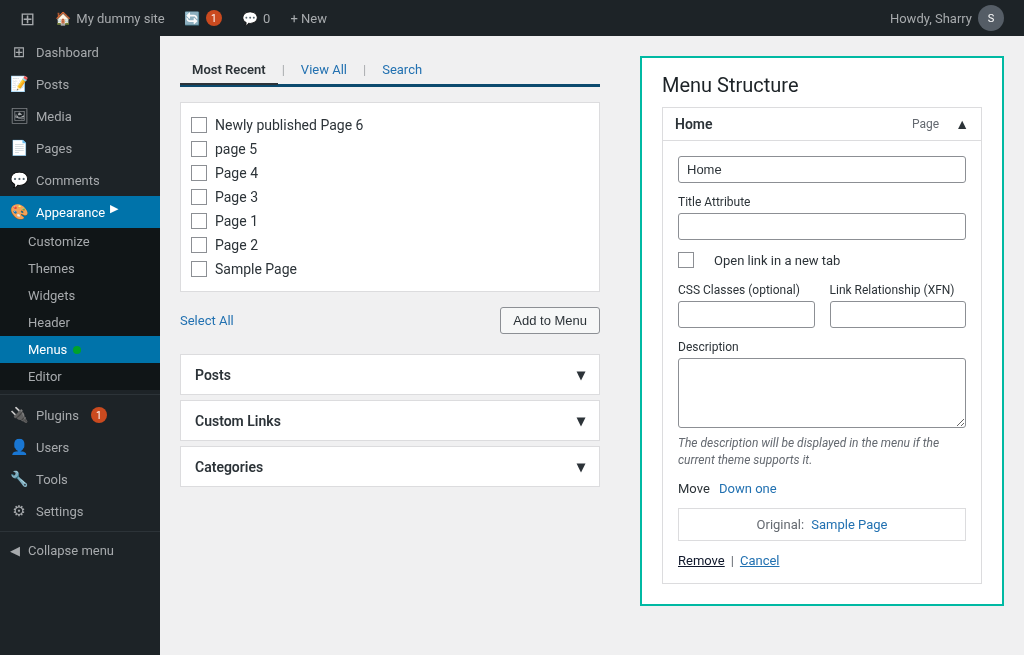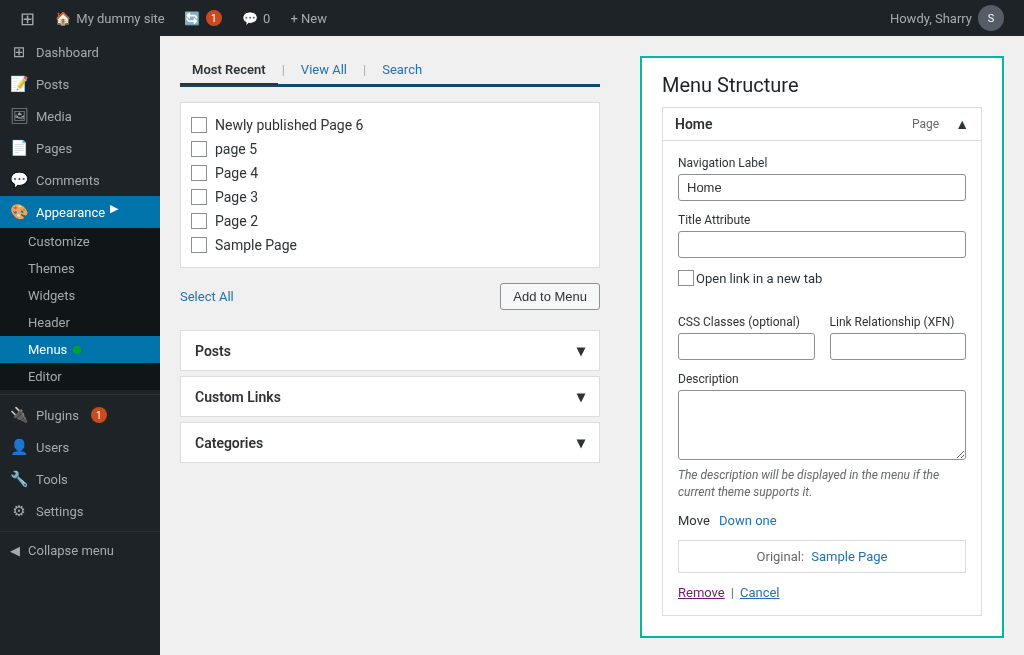--- a/index.html
+++ b/index.html
@@ -99,34 +99,34 @@
 
     
     .menu-item-form { border: 1px solid #dcdcde; border-top: none; margin: 0 20px 20px; padding: 15px; background: #fff; }
     .form-row { margin-bottom: 12px; }
     .form-label { display: block; font-size: 12px; color: #2c3338; margin-bottom: 4px; }
     .form-input { width: 100%; border: 1px solid #8c8f94; padding: 5px 8px; font-size: 13px; color: #2c3338; border-radius: 3px; }
     .form-row-2col { display: flex; gap: 15px; }
     .form-row-2col .form-col { flex: 1; }
     .form-textarea { width: 100%; border: 1px solid #8c8f94; padding: 5px 8px; font-size: 13px; color: #2c3338; border-radius: 3px; min-height: 70px; resize: vertical; }
     .form-helper { font-size: 12px; color: #646970; font-style: italic; margin-top: 4px; line-height: 1.4; }
-    .checkbox-row { display: flex; align-items: center; gap: 2px; margin-bottom: 29px; font-size: 13px; color: #2c3338; }
+    .checkbox-row { display: flex; align-items: center; gap: 20px; margin-bottom: 15px; font-size: 13px; color: #2c3338; }
     .form-checkbox { width: 16px; height: 16px; border: 1px solid #8c8f94; }
 
     
     .move-row { font-size: 13px; color: #2c3338; margin-bottom: 12px; }
     .move-link { color: #2271b1; text-decoration: none; cursor: pointer; }
 
     
     .original-row { border: 1px solid #dcdcde; padding: 8px 10px; font-size: 13px; color: #646970; margin-bottom: 12px; text-align: center; }
     .original-link { color: #2271b1; text-decoration: none; cursor: pointer; }
 
     
     .action-row { font-size: 13px; display: flex; align-items: center; gap: 6px; }
-    .remove-link { color: #701a75; text-decoration: underline; cursor: pointer; font-size: 13px; }
+    .remove-link { color: #0f172a; text-decoration: underline; cursor: pointer; font-size: 13px; }
     .cancel-link { color: #2271b1; text-decoration: underline; cursor: pointer; font-size: 13px; }
     .pipe-sep { color: #646970; }
 
     
     ::-webkit-scrollbar { width: 8px; }
     ::-webkit-scrollbar-track { background: #f0f0f1; }
     ::-webkit-scrollbar-thumb { background: #c3c4c7; border-radius: 4px; }
 
     
     .green-dot { width: 8px; height: 8px; background: #00a32a; border-radius: 50%; display: inline-block; }
@@ -269,20 +269,24 @@
           <div class="page-item">
             <div class="page-checkbox"></div>
             <span>Page 4</span>
           </div>
           <div class="page-item">
             <div class="page-checkbox"></div>
             <span>Page 3</span>
           </div>
           <div class="page-item">
             <div class="page-checkbox"></div>
+            <span>Page 1</span>
+          </div>
+          <div class="page-item">
+            <div class="page-checkbox"></div>
             <span>Page 2</span>
           </div>
           <div class="page-item">
             <div class="page-checkbox"></div>
             <span>Sample Page</span>
           </div>
         </div>
 
         <div class="page-actions">
           <a class="link-blue">Select All</a>
@@ -321,21 +325,20 @@
             <span class="menu-item-label">Home</span>
             <div style="display:flex; align-items:center; gap:8px;">
               <span class="menu-item-type">Page</span>
               <span class="menu-item-arrow">▲</span>
             </div>
           </div>
 
           <div class="menu-item-form">
 
             <div class="form-row">
-              <label class="form-label">Navigation Label</label>
               <input type="text" class="form-input" value="Home" style="">
             </div>
 
             <div class="form-row">
               <label class="form-label">Title Attribute</label>
               <input type="text" class="form-input" value="" style="">
             </div>
 
             <div class="checkbox-row">
               <div class="form-checkbox"></div>

